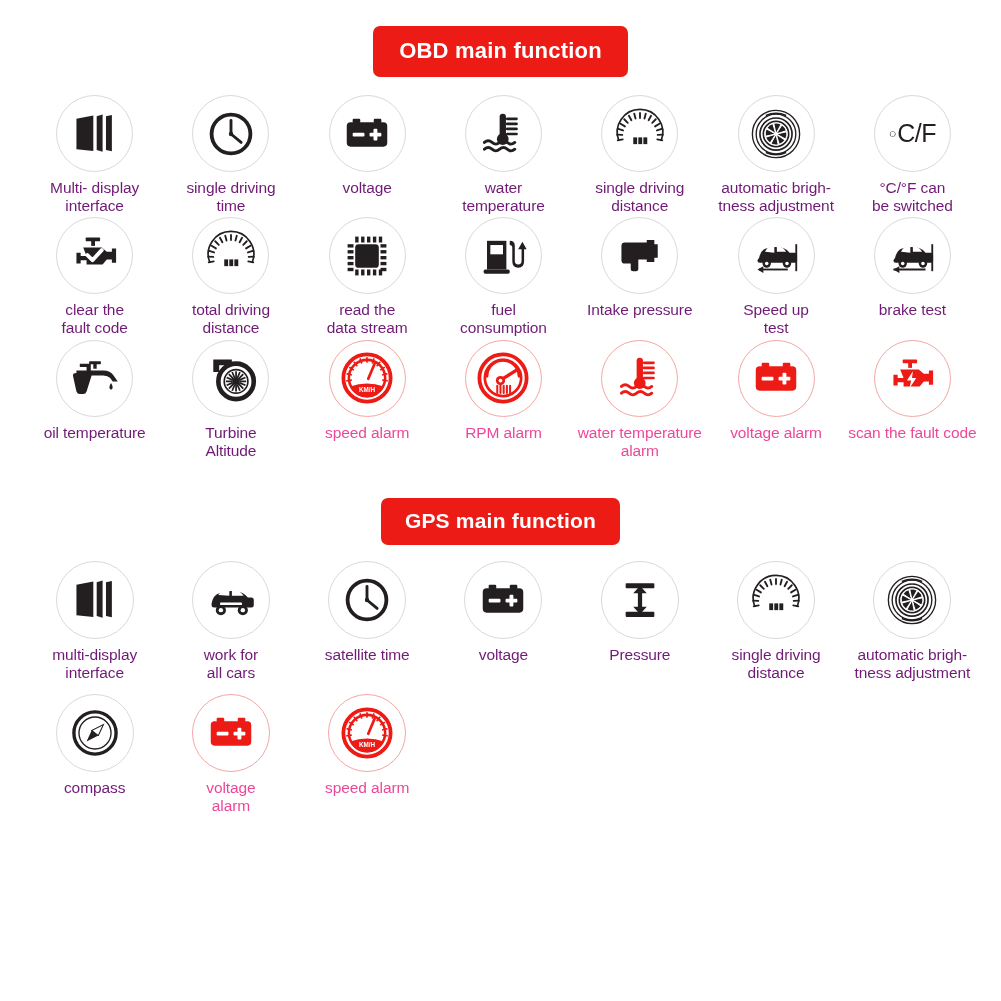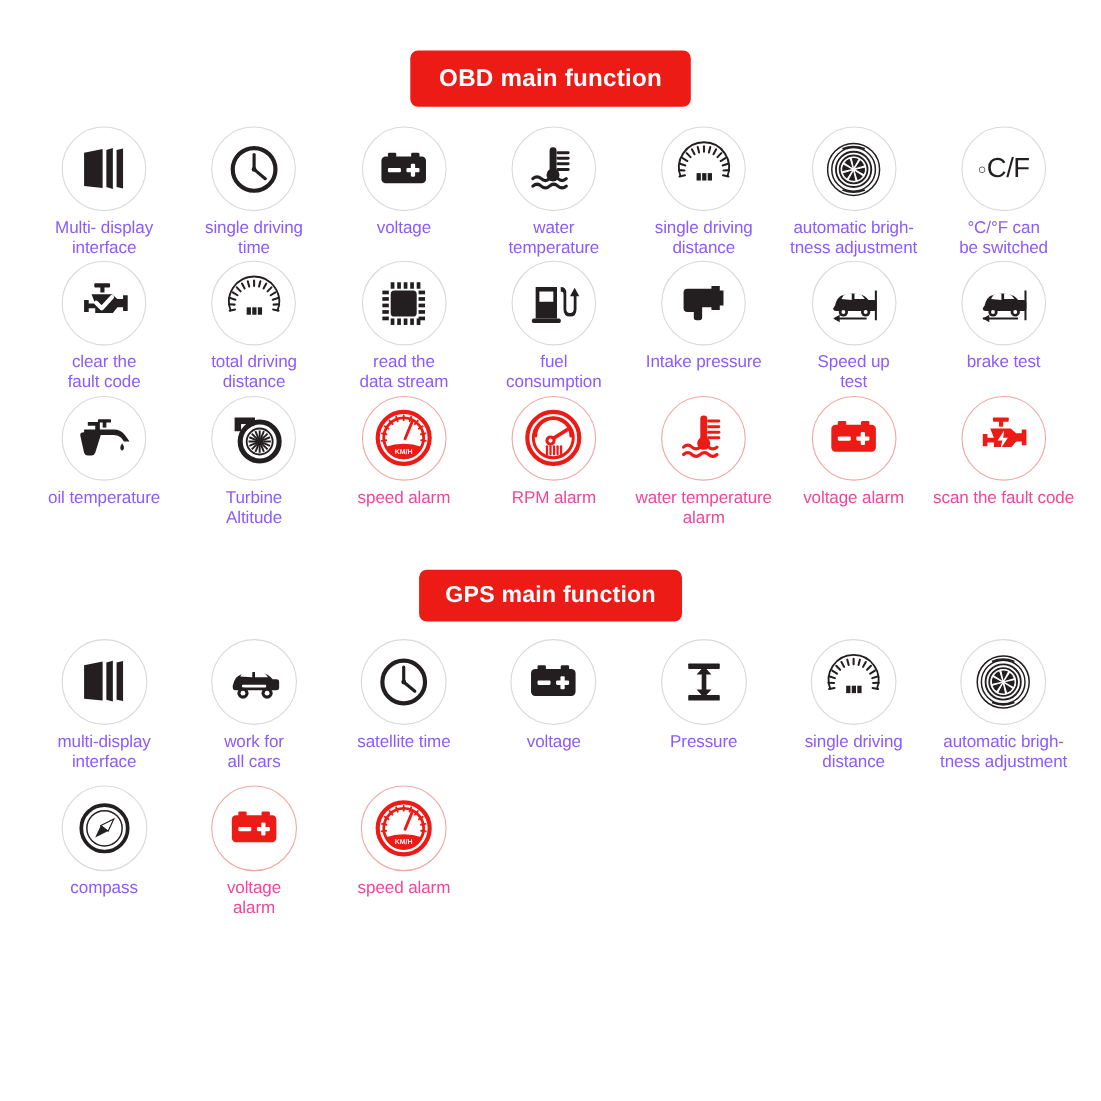--- a/index.html
+++ b/index.html
@@ -15,21 +15,21 @@
   .pill-wrap { display:flex; justify-content:center; }
   .pill {
     background: #ED1B15;
     color: #fff;
     font-weight: bold;
     letter-spacing: .2px;
     border-radius: 7px;
     text-align: center;
     white-space: nowrap;
   }
-  #obd-pill { font-size: 22px; padding: 12px 26px 13px; margin-top: 46px; }
+  #obd-pill { font-size: 22px; padding: 12px 26px 13px; margin-top: 26px; }
   #gps-pill { font-size: 21px; padding: 11px 24px 12px; margin-top: 38px; }
 
   
   .grid {
     display: grid;
     grid-template-columns: repeat(7, 1fr);
     width: 960px;
     margin: 0 auto;
     padding-left: 6px;
   }
@@ -51,21 +51,21 @@
     flex: 0 0 auto;
   }
   .badge.red { border-color: #f3a7a4; }
   .badge svg { display:block; }
 
   .caption {
     margin-top: 7px;
     font-size: 15.5px;
     line-height: 1.17;
     text-align: center;
-    color: #8b5cf6;
+    color: #701a75;
     letter-spacing: -.1px;
     white-space: pre-line;
   }
   .caption.red { color: #ec4899; }
 
   
   #gps-grid .badge { width: 78px; height: 78px; }
   #obd-grid .badge { width: 77px; height: 77px; }
 </style>
 </head>

